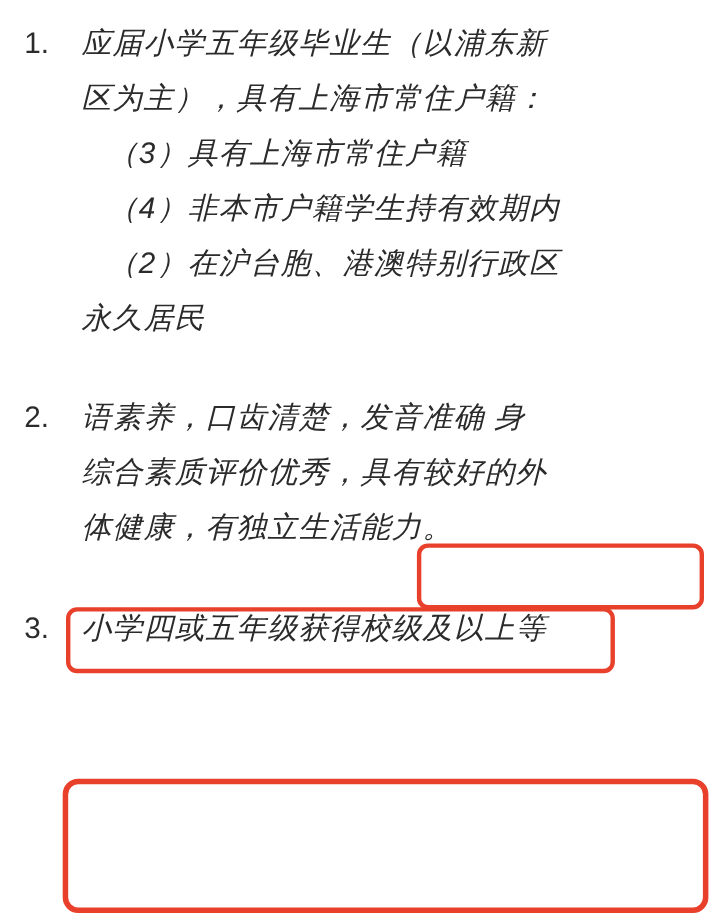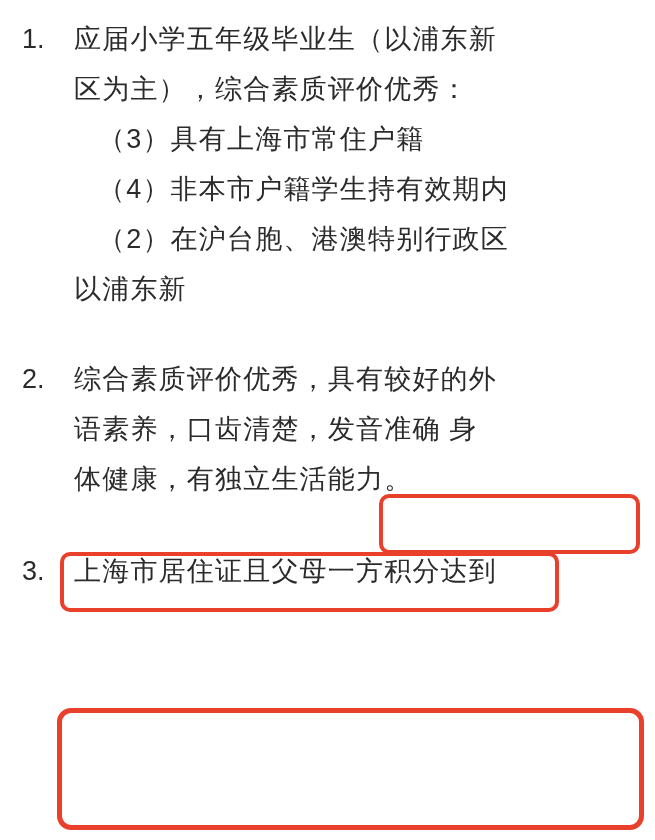--- a/index.html
+++ b/index.html
@@ -34,20 +34,21 @@
     letter-spacing: 0px;
   }
   .item-body {
     flex: 1 1 auto;
   }
   .line {
     font-size: 27px;
     line-height: 50px;
     letter-spacing: 1.2px;
     white-space: nowrap;
+    font-style: italic;
   }
   .indent {
     padding-left: 24px;
   }
   .spacer-1 { height: 40px; }
   .spacer-2 { height: 42px; }
 
   
   .hl {
     position: absolute;
@@ -78,45 +79,45 @@
 </style>
 </head>
 <body>
 
 <div class="page">
 
   <div class="item">
     <div class="item-num">1.</div>
     <div class="item-body">
       <div class="line">应届小学五年级毕业生（以浦东新</div>
-      <div class="line">区为主），综合素质评价优秀：</div>
+      <div class="line">区为主），具有上海市常住户籍：</div>
       <div class="line indent">（3）具有上海市常住户籍</div>
       <div class="line indent">（4）非本市户籍学生持有效期内</div>
       <div class="line indent">（2）在沪台胞、港澳特别行政区</div>
-      <div class="line">以浦东新</div>
+      <div class="line">永久居民</div>
     </div>
   </div>
 
   <div class="spacer-1"></div>
 
   <div class="item">
     <div class="item-num">2.</div>
     <div class="item-body">
+      <div class="line">语素养，口齿清楚，发音准确 身</div>
       <div class="line">综合素质评价优秀，具有较好的外</div>
-      <div class="line">语素养，口齿清楚，发音准确 身</div>
       <div class="line">体健康，有独立生活能力。</div>
     </div>
   </div>
 
   <div class="spacer-2"></div>
 
   <div class="item">
     <div class="item-num">3.</div>
     <div class="item-body">
-      <div class="line">上海市居住证且父母一方积分达到</div>
+      <div class="line">小学四或五年级获得校级及以上等</div>
     </div>
   </div>
 
   <div class="hl hl-a"></div>
   <div class="hl hl-b"></div>
   <div class="hl hl-c"></div>
 
 </div>
 
 </body></html>

